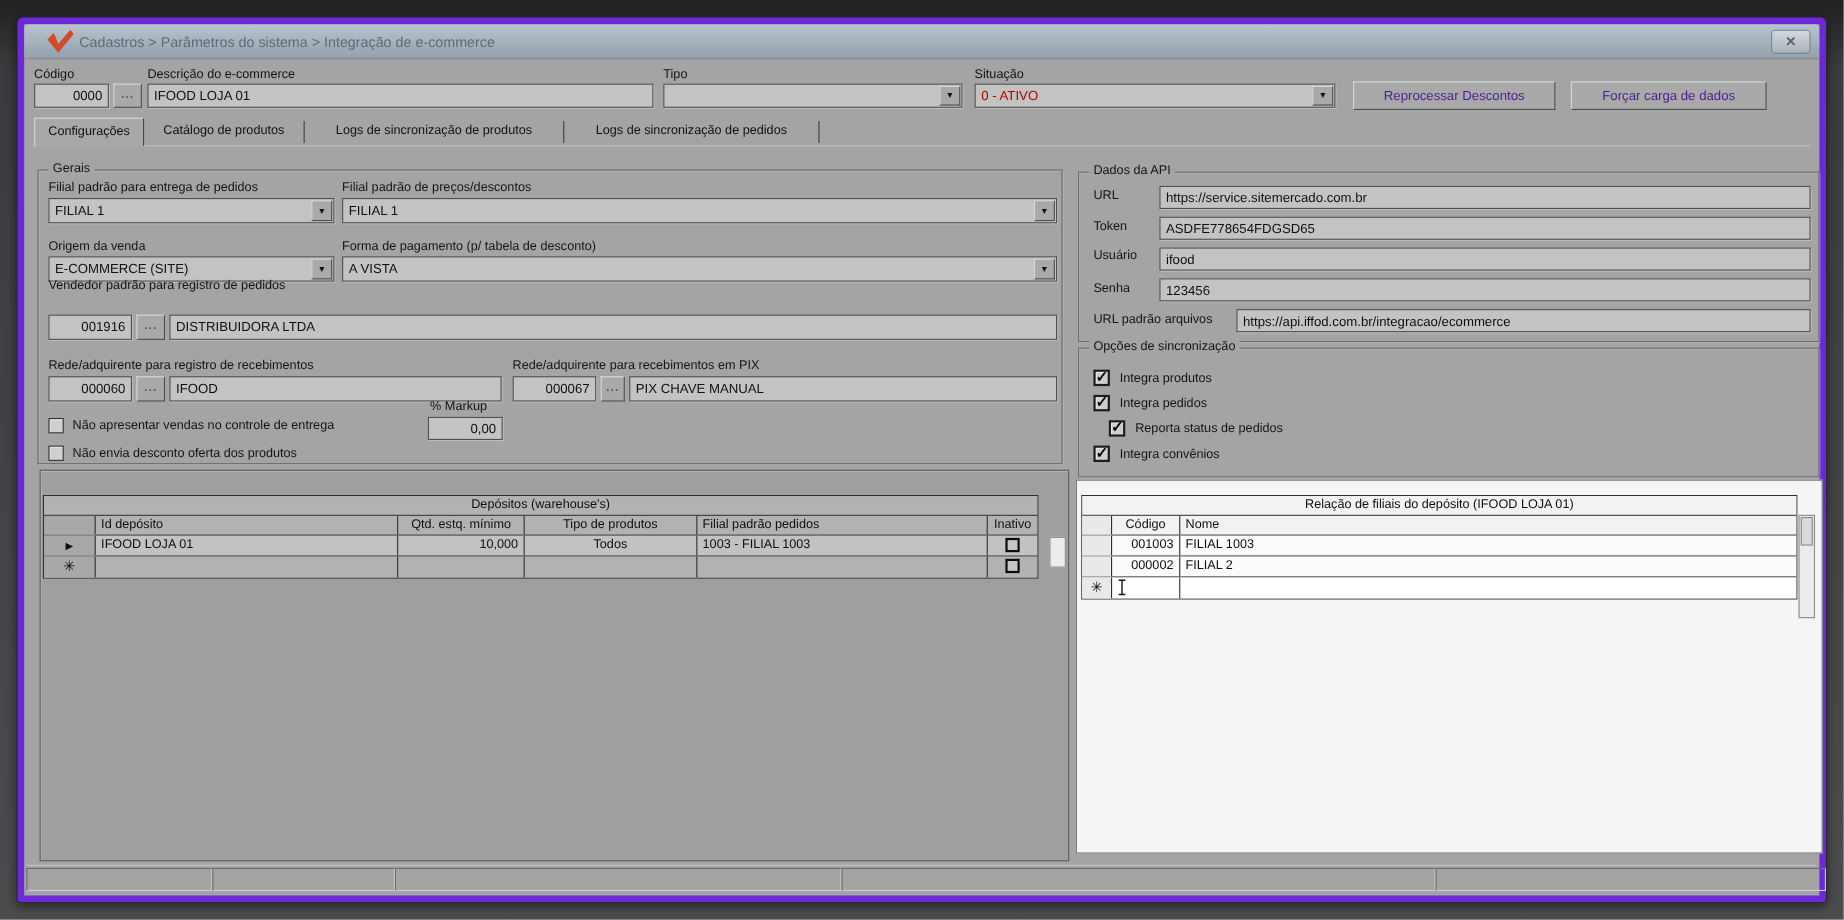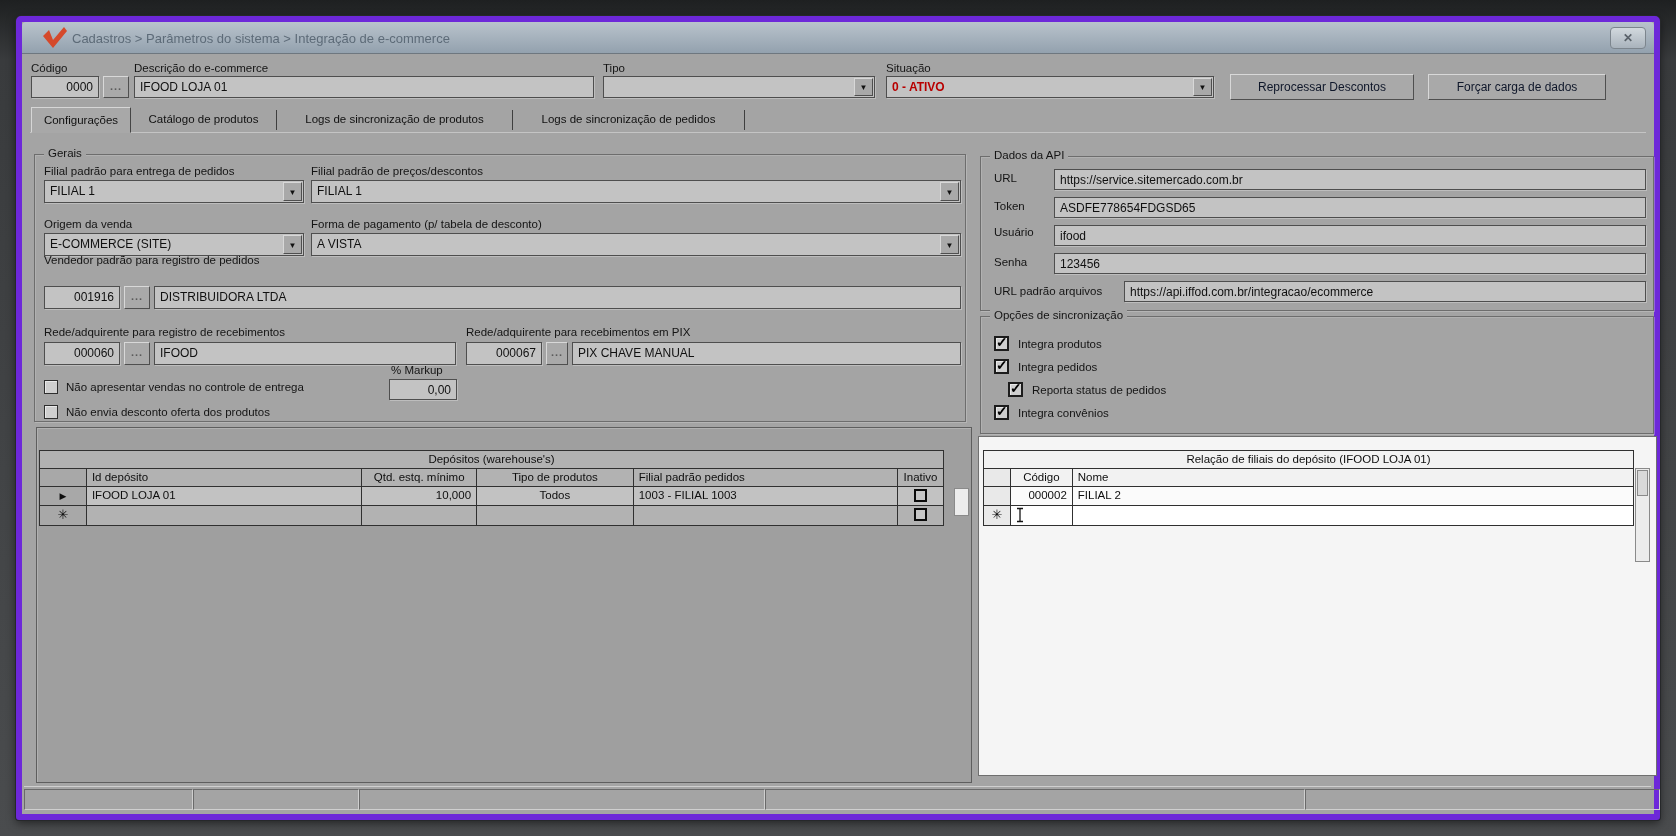--- a/index.html
+++ b/index.html
@@ -33,21 +33,21 @@
   }
   .field.right{text-align:right}
   .combo{padding-right:24px}
   .dd{
     position:absolute;top:1px;right:1px;bottom:1px;width:19px;
     background:#a9a9a9;border:1px solid;border-color:#d8d8d8 #4f4f4f #4f4f4f #d8d8d8;
   }
   .dd::after{content:"▼";position:absolute;left:50%;top:50%;transform:translate(-50%,-50%);font-size:8px;color:#111}
   .btn{
     position:absolute;background:#a9a9a9;border:1px solid;border-color:#d8d8d8 #4f4f4f #4f4f4f #d8d8d8;
-    font-size:12px;text-align:center;color:#0f172a;overflow:hidden;white-space:nowrap;
+    font-size:12px;text-align:center;color:#4c1d95;overflow:hidden;white-space:nowrap;
   }
   .btn.browse{color:#5a5a5a;font-weight:bold;letter-spacing:1px;font-size:11px}
   .group{position:absolute;border:1px solid #6d6d6d;box-shadow:1px 1px 0 rgba(215,215,215,.35),inset 1px 1px 0 rgba(215,215,215,.25)}
   .group-label{position:absolute;top:-8px;left:9px;background:#a4a4a4;padding:0 4px;font-size:11.5px;color:#141414;white-space:nowrap}
   .tab{position:absolute;font-size:11.5px;color:#111;text-align:center;white-space:nowrap;overflow:hidden}
   .tab.active{
     top:85px;height:26px;line-height:25px;background:#a8a8a8;z-index:2;
     border:1px solid;border-color:#d6d6d6 #454545 #a8a8a8 #d6d6d6;
   }
   .tab.inactive{top:88px;height:20px;line-height:19px;border-right:1px solid #3f3f3f}
@@ -67,21 +67,21 @@
   .gcell:last-child{border-right:none}
   .gcell.c{text-align:center}.gcell.r{text-align:right}
   .sel-mark{font-size:9px;line-height:15px}
   .new-mark{font-size:13px;line-height:14px}
   .grid-chk{display:inline-block;width:13px;height:13px;border:2px solid #0a0a0a;background:#c6c6c6;margin-top:1px}
   .hline{position:absolute;left:2px;right:3px;height:2px;border-top:1px solid #5e5e5e;border-bottom:1px solid #c9c9c9}
   .statusbar{position:absolute;left:2px;right:3px;bottom:2px;height:26px;background:#a4a4a4;border-top:1px solid #cfcfcf}
   .spanel{position:absolute;top:2px;bottom:2px;border:1px solid;border-color:#6a6a6a #cfcfcf #cfcfcf #6a6a6a}
   .sb-track{position:absolute;background:#ececec;border:1px solid #8a8a8a}
   .sb-thumb{position:absolute;background:#d9d9d9;border:1px solid #8a8a8a}
-  .red{color:#b80000;font-weight:bold}
+  .red{color:#b80000;font-weight:normal}
 </style>
 </head>
 <body>
 
 <div id="window">
 
   <div class="titlebar">
     <span class="logo">
       <svg width="26" height="22" viewBox="0 0 26 22">
           <path d="M1 9 L7 3 L11 13 L22 0 L25 4 L11 21 Z" fill="#d5492b"></path>
@@ -228,20 +228,25 @@
     <div class="grow" style="height:18px;background:#f2f2f2">
       <div class="gcell c" style="width:100%;border-right:none">Relação de filiais do depósito (IFOOD LOJA 01)</div>
     </div>
     <div class="grow" style="height:18px;background:#f2f2f2">
       <div class="gcell" style="width:27px;background:#e9e9e9"></div>
       <div class="gcell c" style="width:62px">Código</div>
       <div class="gcell" style="width:562px">Nome</div>
     </div>
     <div class="grow" style="height:19px;background:#fbfbfb">
       <div class="gcell" style="width:27px;background:#e9e9e9"></div>
+      <div class="gcell r" style="width:62px">001003</div>
+      <div class="gcell" style="width:562px">FILIAL 1003</div>
+    </div>
+    <div class="grow" style="height:19px;background:#fbfbfb">
+      <div class="gcell" style="width:27px;background:#e9e9e9"></div>
       <div class="gcell r" style="width:62px">000002</div>
       <div class="gcell" style="width:562px">FILIAL 2</div>
     </div>
     <div class="grow" style="height:19px;background:#ffffff">
       <div class="gcell c new-mark" style="width:27px;background:#e9e9e9;padding:2px 0 0 0">✳</div>
       <div class="gcell" style="width:62px">
         <span style="position:absolute;left:4px;top:1px">
           <svg width="10" height="16">
               <path d="M2 1.5 H8 M5 1.5 V14.5 M2 14.5 H8" stroke="#141414" stroke-width="1.3" fill="none"></path>
             </svg>

